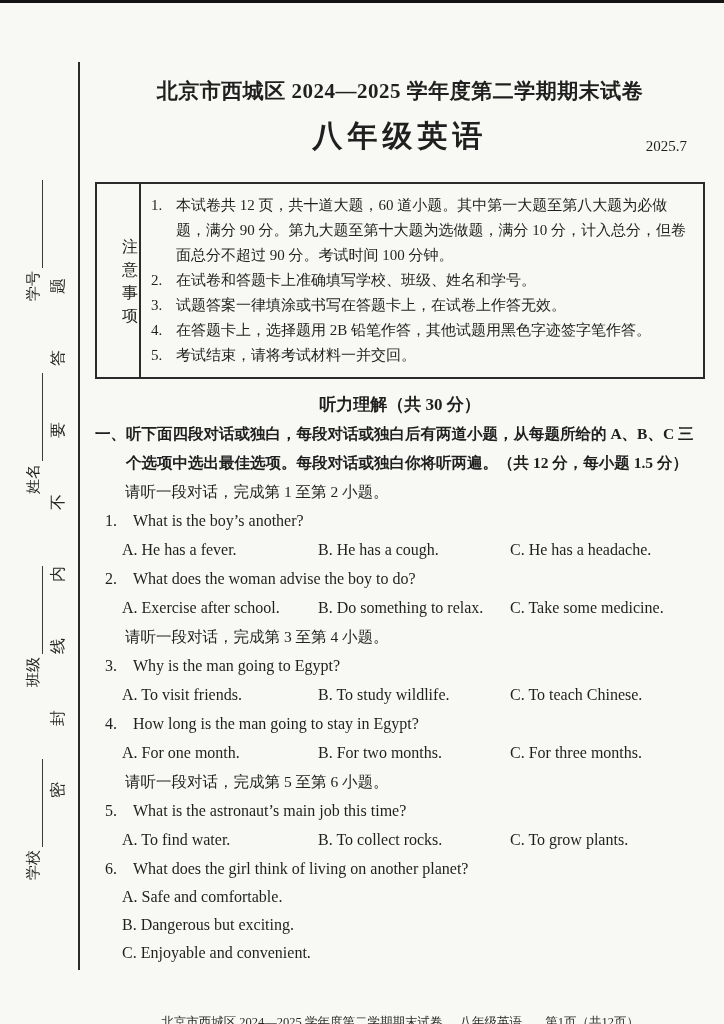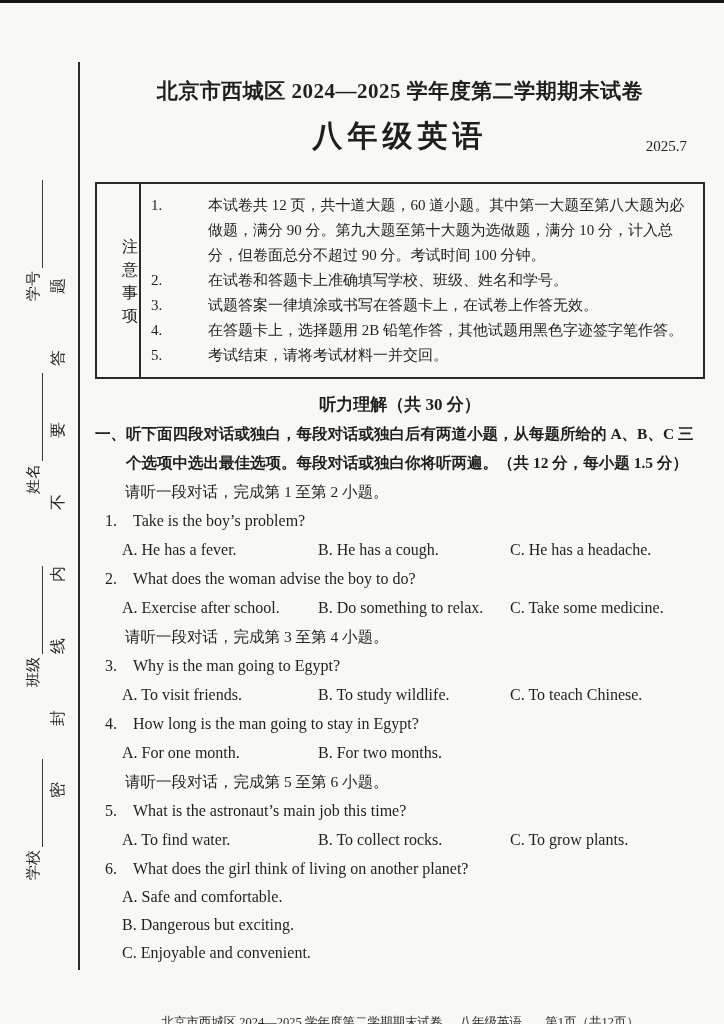--- a/index.html
+++ b/index.html
@@ -31,21 +31,21 @@
   .subject-row { position:relative; text-align:center; margin-top:10px; height:44px; }
   .subject { font-size:30px; font-weight:bold; margin:0; line-height:44px; letter-spacing:5px; display:inline-block; }
   .date { position:absolute; right:18px; bottom:3px; font-size:15px; }
 
   .notice-box { display:flex; border:2px solid #2b2b2b; margin-top:24px; background:transparent; }
   .notice-label { flex:none; width:42px; border-right:2px solid #2b2b2b; display:flex; align-items:center; justify-content:flex-end; }
   .notice-label span { display:block; width:18px; word-break:break-all; font-size:16px; line-height:23px; text-align:center; }
   .notice-items { flex:1; padding:9px 6px 9px 10px; font-size:15px; }
   .n-item { display:flex; line-height:25px; }
   .n-num { flex:none; width:25px; }
-  .n-text { flex:1;margin-left:32px; }
+  .n-text { flex:1; }
 
   .section-title { text-align:center; font-size:17px; font-weight:bold; margin-top:14px; line-height:24px; }
   .part-heading { display:flex; font-size:15.5px; font-weight:bold; line-height:29px; margin-top:2px; }
   .ph-num { flex:none; }
   .ph-text { flex:1; }
   .intro { margin-left:30px; font-size:15.5px; line-height:29px; }
 
   .q-row { display:flex; font-size:16px; line-height:29px; }
   .q-num { flex:none; width:28px; padding-left:10px; }
   .q-text { flex:1; }
@@ -122,21 +122,21 @@
     <div class="section-title">听力理解（共 30 分）</div>
 
     <div class="part-heading">
       <span class="ph-num">一、</span>
       <span class="ph-text">听下面四段对话或独白，每段对话或独白后有两道小题，从每题所给的 A、B、C 三个选项中选出最佳选项。每段对话或独白你将听两遍。（共 12 分，每小题 1.5 分）</span>
     </div>
 
     <div class="intro">请听一段对话，完成第 1 至第 2 小题。</div>
     <div class="q-row">
       <span class="q-num">1.</span>
-      <span class="q-text">Take is the boy’s problem?</span>
+      <span class="q-text">What is the boy’s another?</span>
     </div>
     <div class="opt-row">
       <span>A. He has a fever.</span>
       <span>B. He has a cough.</span>
       <span>C. He has a headache.</span>
     </div>
     <div class="q-row">
       <span class="q-num">2.</span>
       <span class="q-text">What does the woman advise the boy to do?</span>
     </div>
@@ -156,20 +156,21 @@
       <span>B. To study wildlife.</span>
       <span>C. To teach Chinese.</span>
     </div>
     <div class="q-row">
       <span class="q-num">4.</span>
       <span class="q-text">How long is the man going to stay in Egypt?</span>
     </div>
     <div class="opt-row">
       <span>A. For one month.</span>
       <span>B. For two months.</span>
+      <span>C. For three months.</span>
     </div>
 
     <div class="intro">请听一段对话，完成第 5 至第 6 小题。</div>
     <div class="q-row">
       <span class="q-num">5.</span>
       <span class="q-text">What is the astronaut’s main job this time?</span>
     </div>
     <div class="opt-row">
       <span>A. To find water.</span>
       <span>B. To collect rocks.</span>

